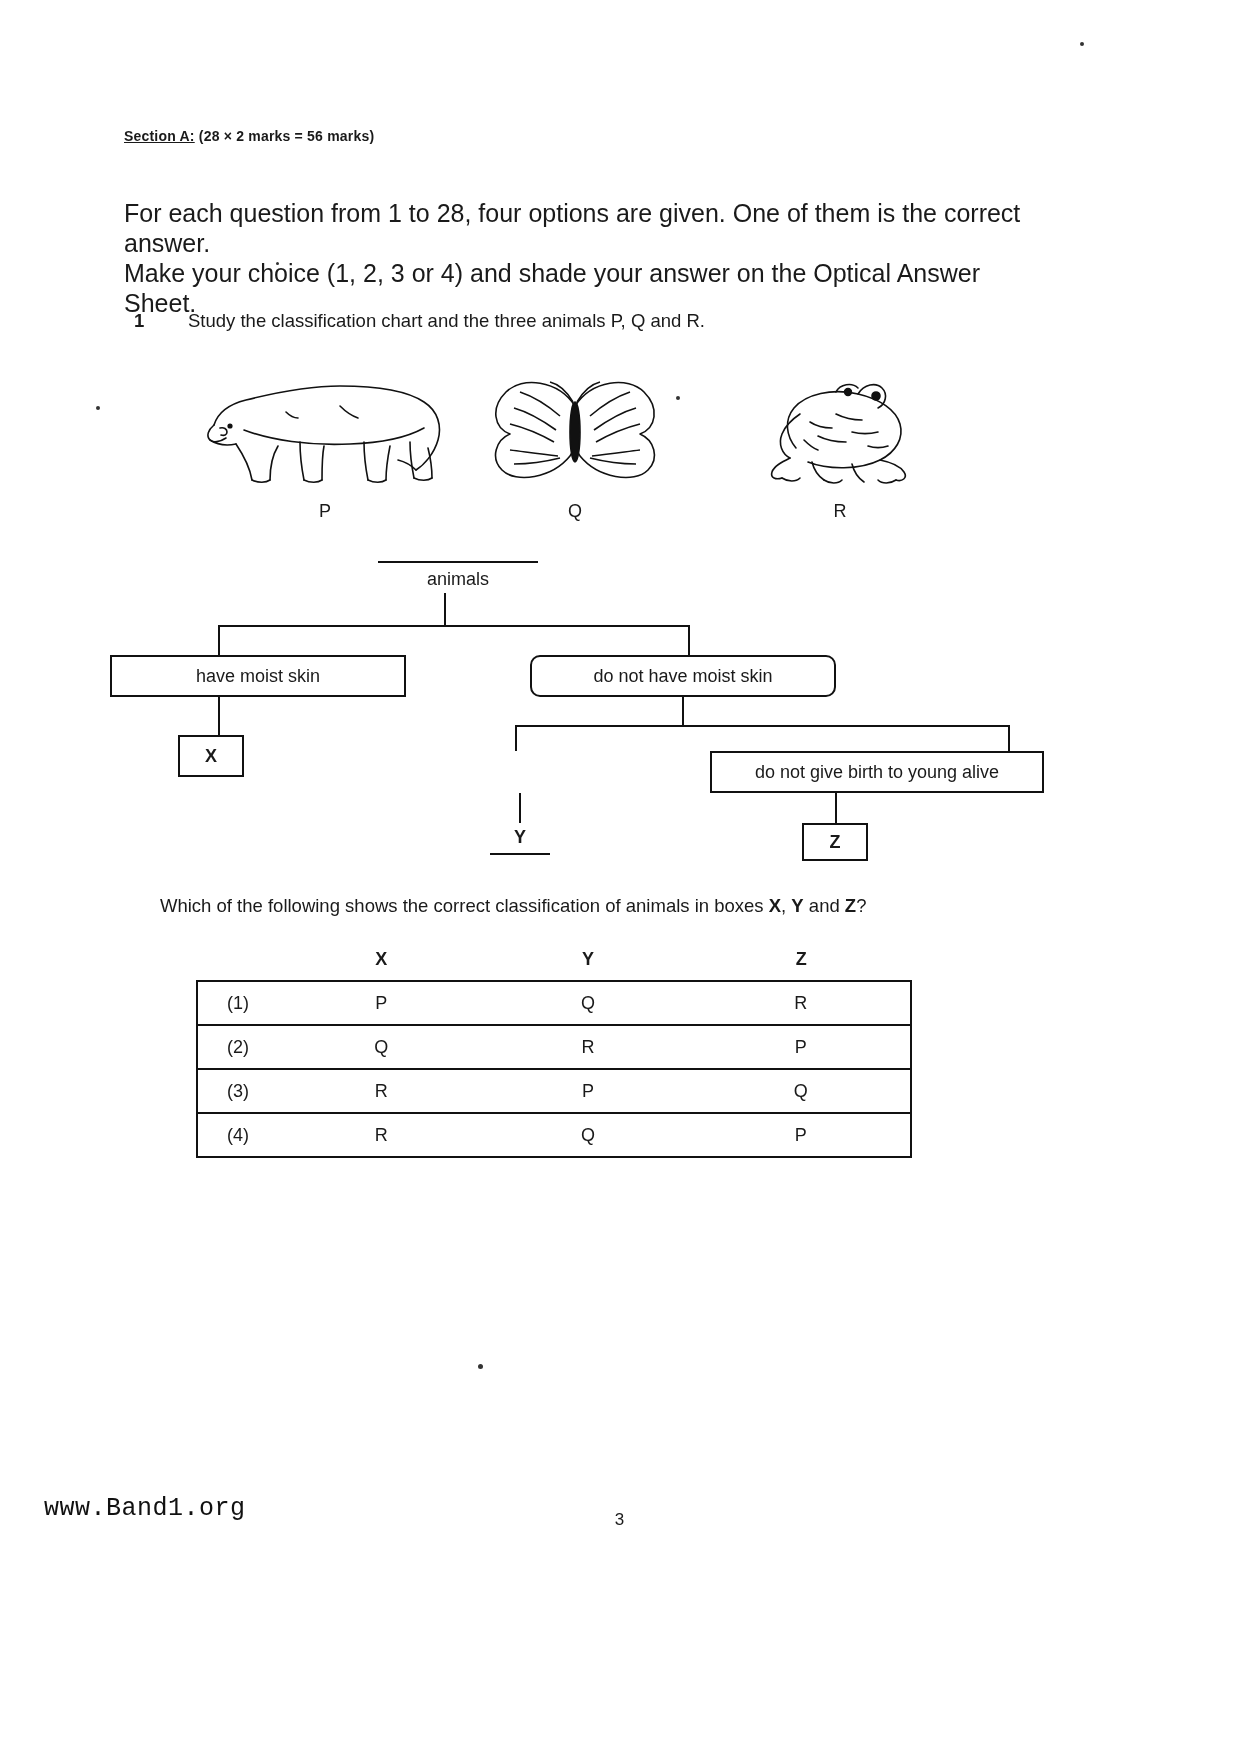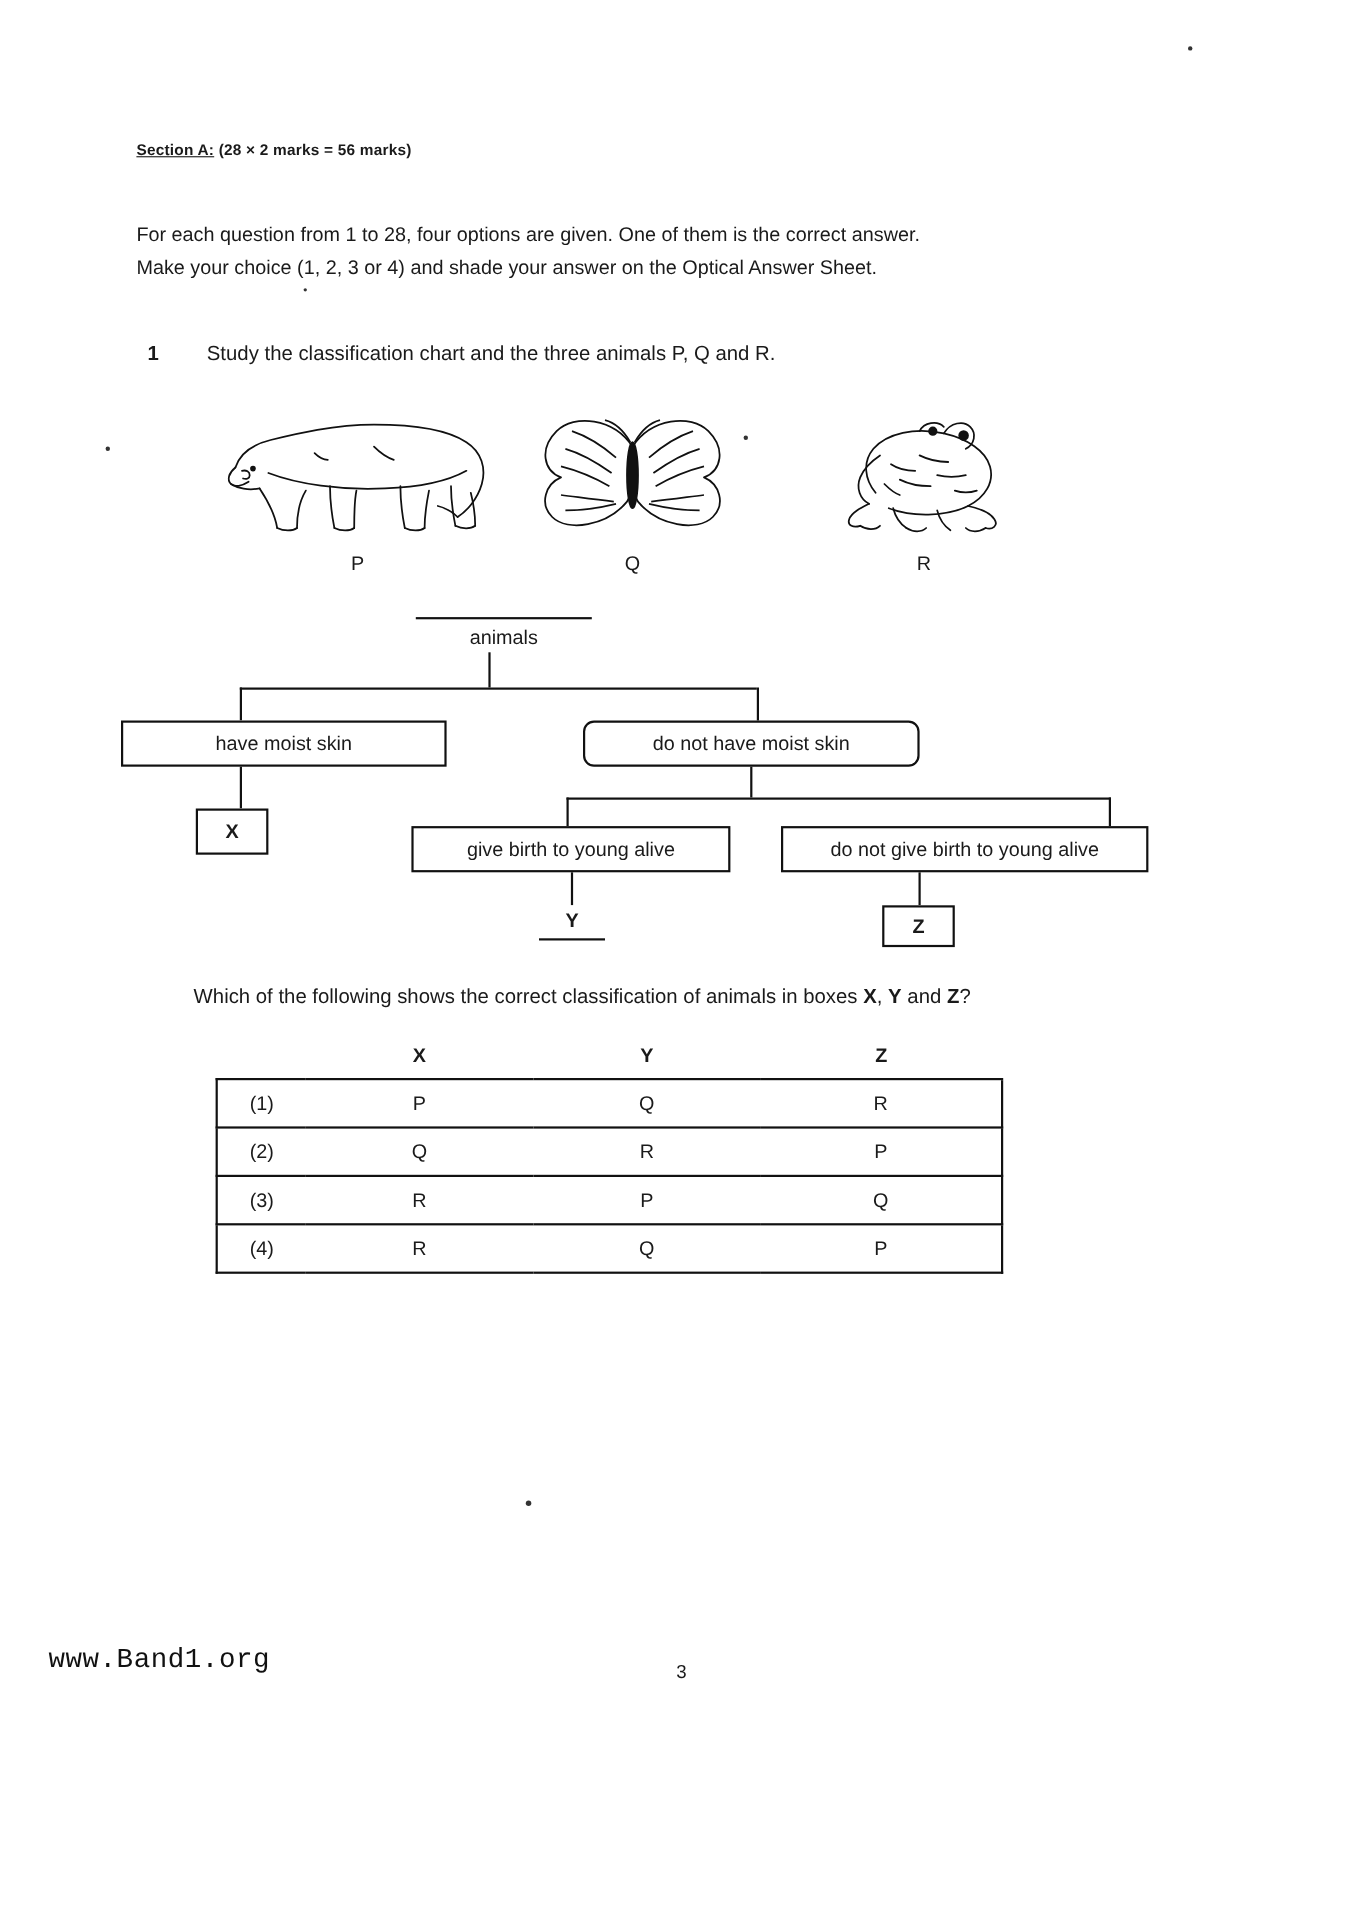--- a/index.html
+++ b/index.html
@@ -29,21 +29,21 @@
     font-weight: bold;
     letter-spacing: 0.2px;
   }
   .section-heading .underlined {
     text-decoration: underline;
   }
   .instructions {
     position: absolute;
     left: 124px;
     top: 198px;
-    font-size: 18px;
+    font-size: 25px;
     line-height: 30px;
     width: 900px;
   }
 
   
   .q-number {
     position: absolute;
     left: 134px;
     top: 310px;
     font-size: 18.5px;
@@ -95,21 +95,21 @@
   .line {
     position: absolute;
     background: #111;
   }
   .v { width: 2px; }
   .h { height: 2px; }
 
   
   .which {
     position: absolute;
-    left: 176px;
+    left: 160px;
     top: 895px;
     font-size: 18.5px;
   }
   .which b { font-weight: bold; }
 
   
   .ans-table {
     position: absolute;
     left: 196px;
     top: 938px;
@@ -281,21 +281,20 @@
     <div class="node" style="left:420px; top:80px; width:306px; height:42px;border-radius:10px;">do not have moist skin</div>
 
     <div class="line v" style="left:108px; top:122px; height:38px;"></div>
     <div class="node" style="left:68px; top:160px; width:66px; height:42px; font-weight:bold;">X</div>
 
     <div class="line v" style="left:572px; top:122px; height:28px;"></div>
     <div class="line h" style="left:405px; top:150px; width:495px;"></div>
     <div class="line v" style="left:405px; top:150px; height:26px;"></div>
     <div class="line v" style="left:898px; top:150px; height:26px;"></div>
 
-    <div class="node" style="left:264px; top:176px; width:290px; height:42px;">give birth to young alive</div>
     <div class="node" style="left:600px; top:176px; width:334px; height:42px;">do not give birth to young alive</div>
 
     <div class="line v" style="left:409px; top:218px; height:30px;"></div>
     <div class="node plain" style="left:380px; top:248px; width:60px; height:28px; font-weight:bold;">Y</div>
     <div class="line h" style="left:380px; top:278px; width:60px;"></div>
 
     <div class="line v" style="left:725px; top:218px; height:30px;"></div>
     <div class="node" style="left:692px; top:248px; width:66px; height:38px; font-weight:bold;">Z</div>
   </div>
 

